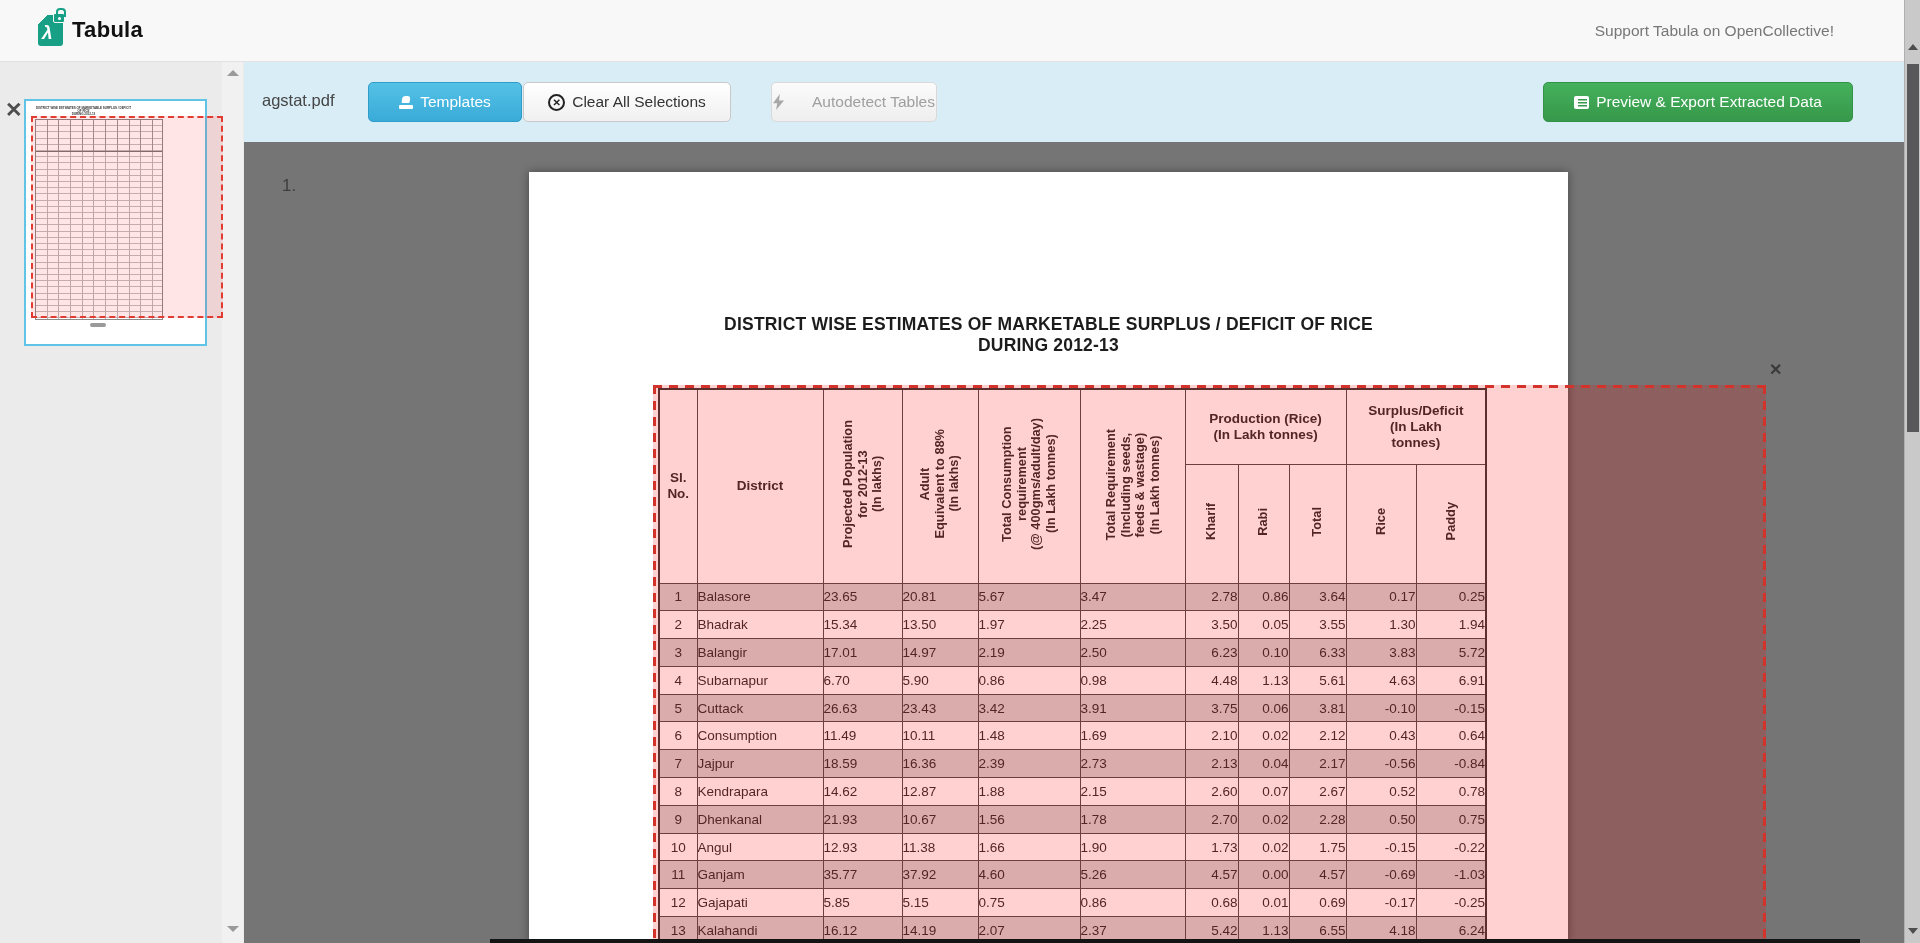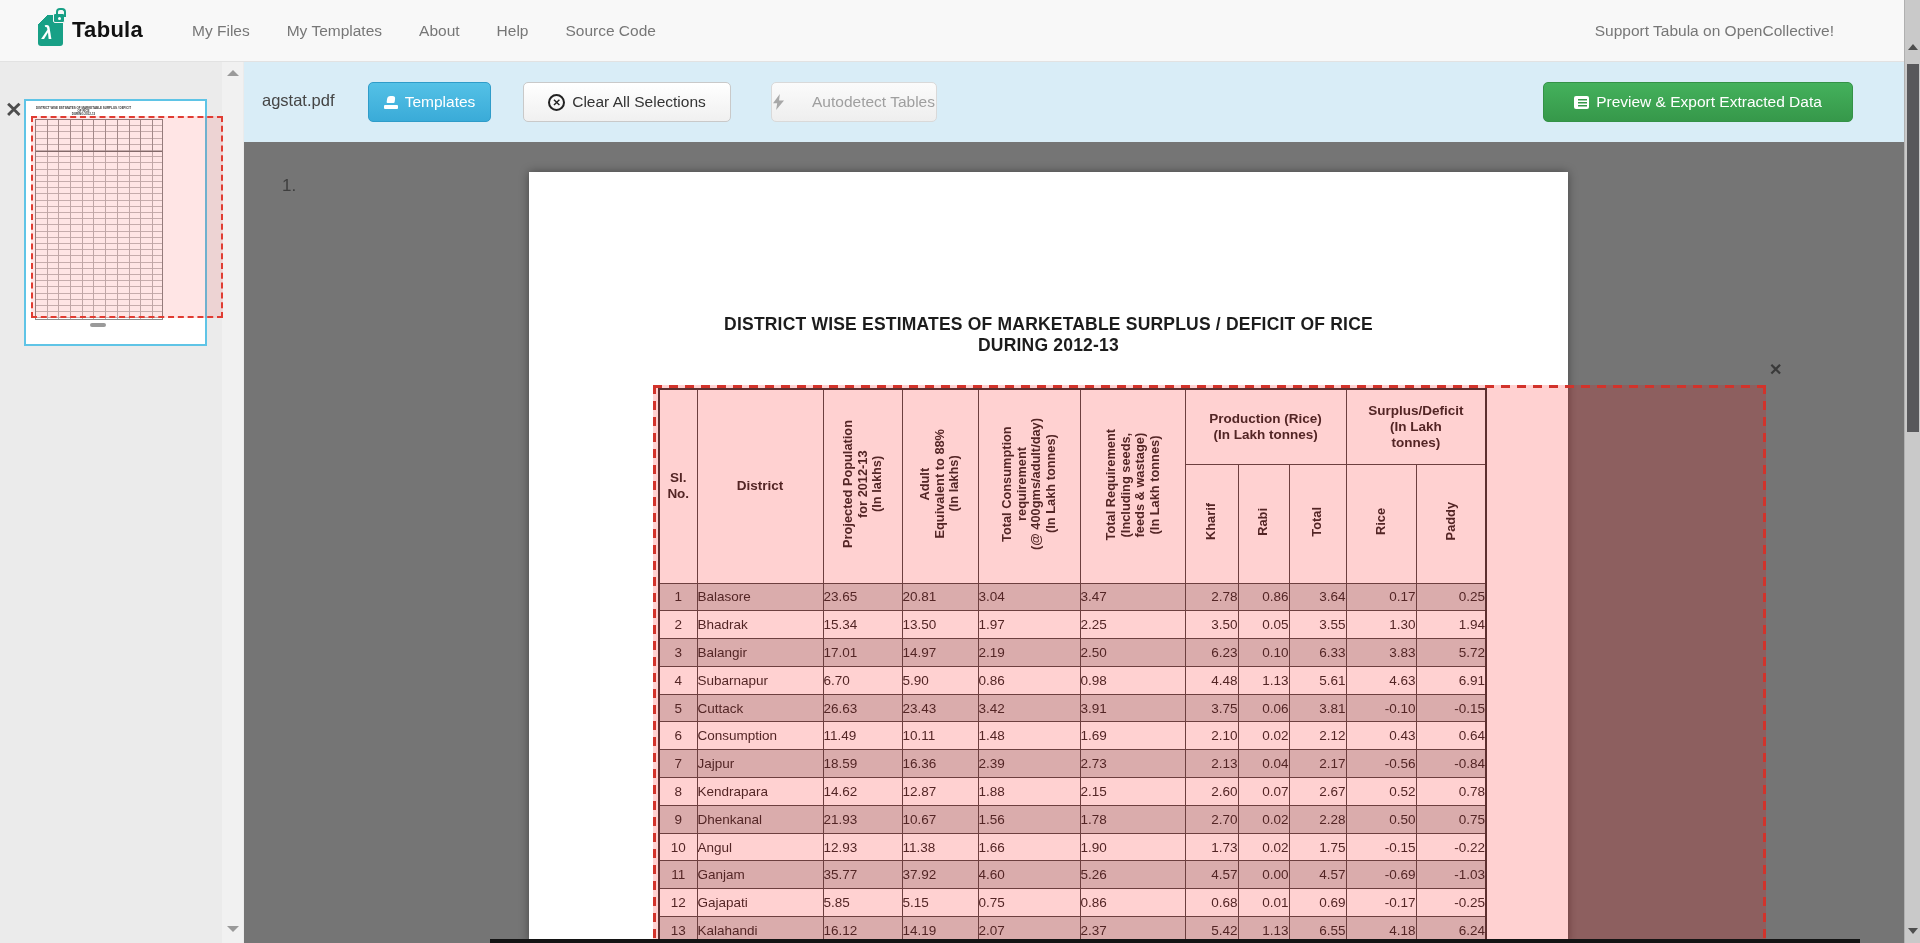--- a/index.html
+++ b/index.html
@@ -17,21 +17,21 @@
   .brand-lock:after { content:""; position:absolute; left:4px; top:3px; width:3px; height:3px; background:#fff; border-radius:50%; }
   .brand-text { left:72px; top:17px; font-size:22px; font-weight:bold; color:#111; letter-spacing:0.3px; }
   .nav-menu { left:192px; top:0; height:62px; display:flex; align-items:center; gap:37px; }
   .nav-item { font-size:15.5px; color:#777; cursor:pointer; }
   .support-link { right:86px; top:22px; font-size:15.5px; color:#777; cursor:pointer; }
 
   
   .toolbar { left:244px; top:62px; width:1676px; height:80px; background:#d9edf7; z-index:1; }
   .filename { left:262px; top:91px; font-size:16.5px; color:#454545; z-index:2; }
   .btn { position:absolute; height:40px; border-radius:5px; font-size:15.5px; display:flex; align-items:center; justify-content:center; gap:7px; cursor:pointer; z-index:2; }
-  .btn-templates { left:368px; top:82px; width:123px; background:linear-gradient(#54c1e6,#3aabd8); border:1px solid #2f9cc9; color:#fff; }
+  .btn-templates { left:368px; top:82px; width:154px; background:linear-gradient(#54c1e6,#3aabd8); border:1px solid #2f9cc9; color:#fff; }
   .btn-clear { left:523px; top:82px; width:208px; background:linear-gradient(#ffffff,#f0f0f0); border:1px solid #c9c9c9; color:#333; }
   .btn-autodetect { left:771px; top:82px; width:166px; background:linear-gradient(#fbfbfb,#eeeeee); border:1px solid #d9d9d9; color:#9f9f9f; cursor:default;gap:28px; }
   .btn-export { left:1543px; top:82px; width:310px; background:linear-gradient(#44b15c,#36984a); border:1px solid #349247; color:#fff;text-align:right; }
 
   .icon-stamp { width:14px; height:13px; position:relative; }
   .icon-stamp:before { content:""; position:absolute; left:3px; top:0; width:8px; height:7px; background:#fff; border-radius:3px 3px 1px 1px; transform:skewX(-8deg); }
   .icon-stamp:after { content:""; position:absolute; left:0; top:9px; width:14px; height:4px; background:#fff; border-radius:1px; }
   .icon-circle-x { width:17px; height:17px; border:2px solid #222; border-radius:50%; color:#222; font-size:10px; font-weight:bold; line-height:13px; text-align:center; }
   .icon-bolt { width:11px; height:16px; background:#a8a8a8; clip-path:polygon(62% 0,0 58%,38% 58%,28% 100%,100% 40%,55% 40%); }
   .icon-table { width:15px; height:13px; background:#fff; border-radius:2px;
@@ -98,27 +98,20 @@
 <body>
 
 <div class="abs navbar">
   <div class="abs brand">
     <div class="brand-doc">
         <span class="swoosh">λ</span>
       <span class="brand-lock"></span>
     </div>
   </div>
   <div class="abs brand-text">Tabula</div>
-  <div class="abs nav-menu">
-    <span class="nav-item">My Files</span>
-    <span class="nav-item">My Templates</span>
-    <span class="nav-item">About</span>
-    <span class="nav-item">Help</span>
-    <span class="nav-item">Source Code</span>
-  </div>
   <span class="abs support-link">Support Tabula on OpenCollective!</span>
 </div>
 
 <div class="abs toolbar"></div>
 <span class="abs filename">agstat.pdf</span>
 <div class="btn btn-templates">
   <span class="icon-stamp"></span>
   <span>Templates</span>
 </div>
 <div class="btn btn-clear">
@@ -215,21 +208,21 @@
         <th><div class="vtext">Rice</div></th>
         <th><div class="vtext">Paddy</div></th>
       </tr>
     </thead>
     <tbody>
         <tr class="dr">
           <td class="c0">1</td>
           <td class="c1">Balasore</td>
           <td class="c2">23.65</td>
           <td class="c3">20.81</td>
-          <td class="c4">3.04</td>
+          <td class="c4">5.67</td>
           <td class="c5">3.47</td>
           <td class="c6">2.78</td>
           <td class="c7">0.86</td>
           <td class="c8">3.64</td>
           <td class="c9">0.17</td>
           <td class="c10">0.25</td>
         </tr>
         <tr class="dr">
           <td class="c0">2</td>
           <td class="c1">Bhadrak</td>

